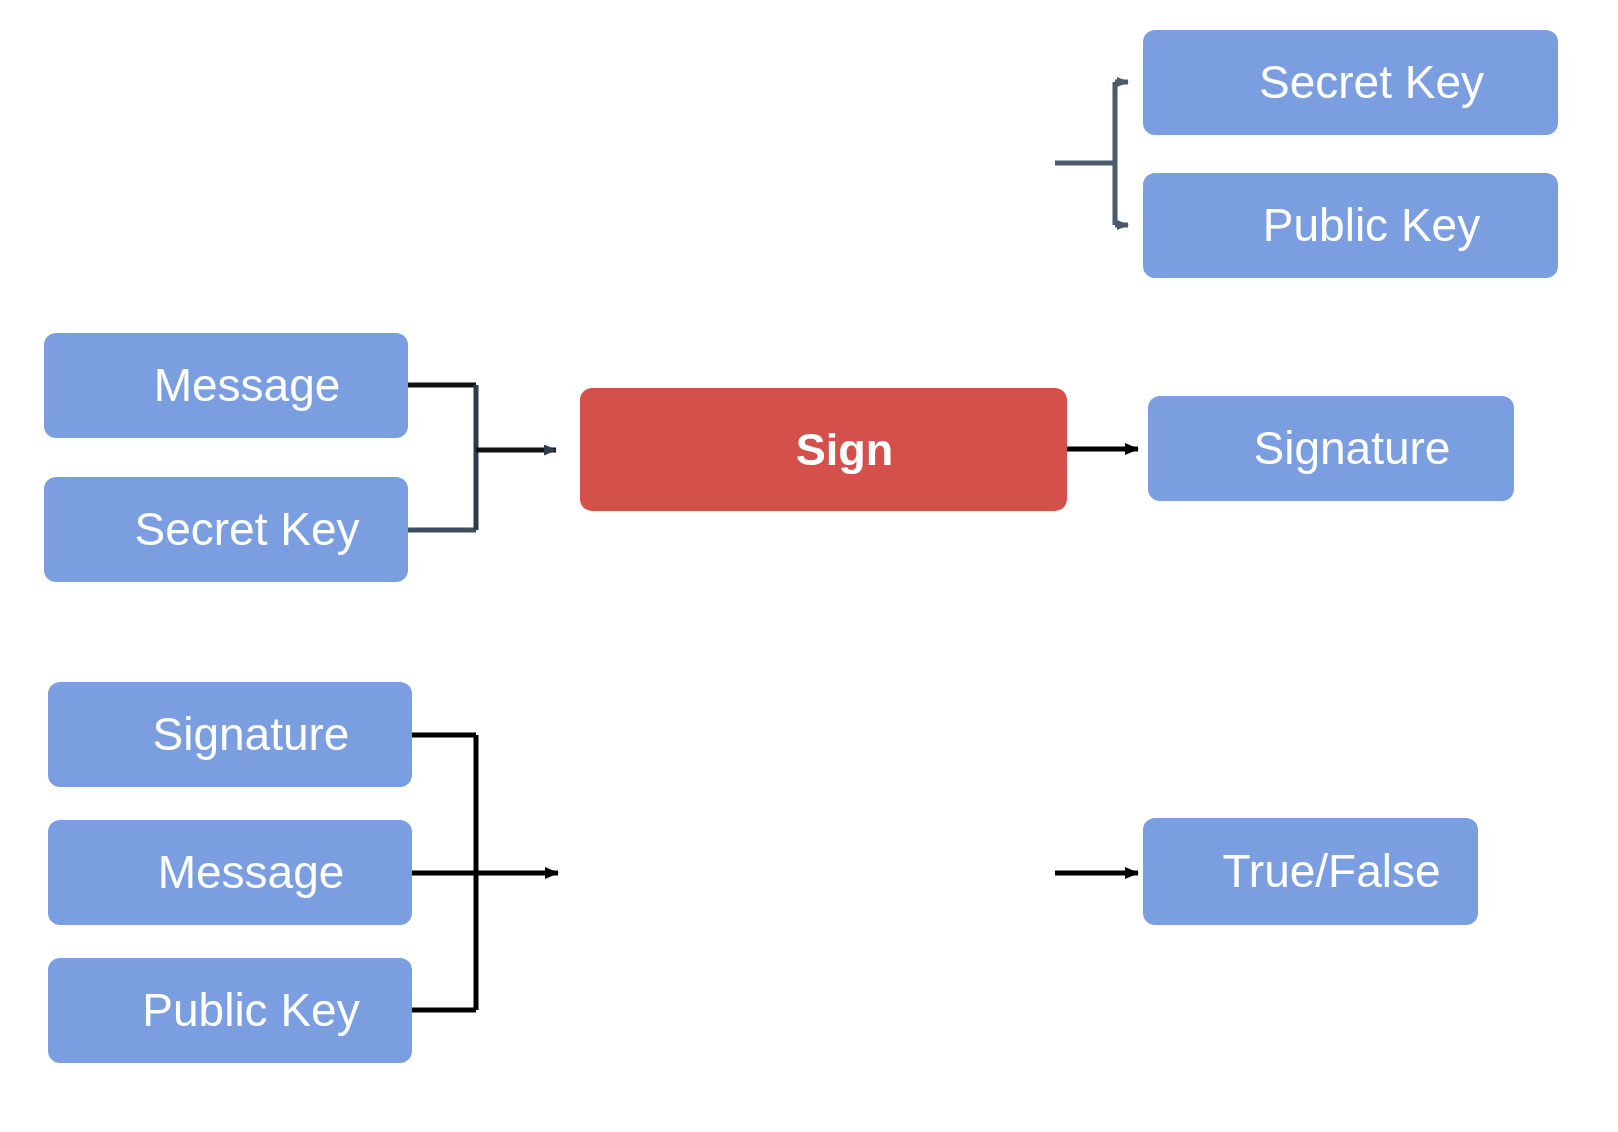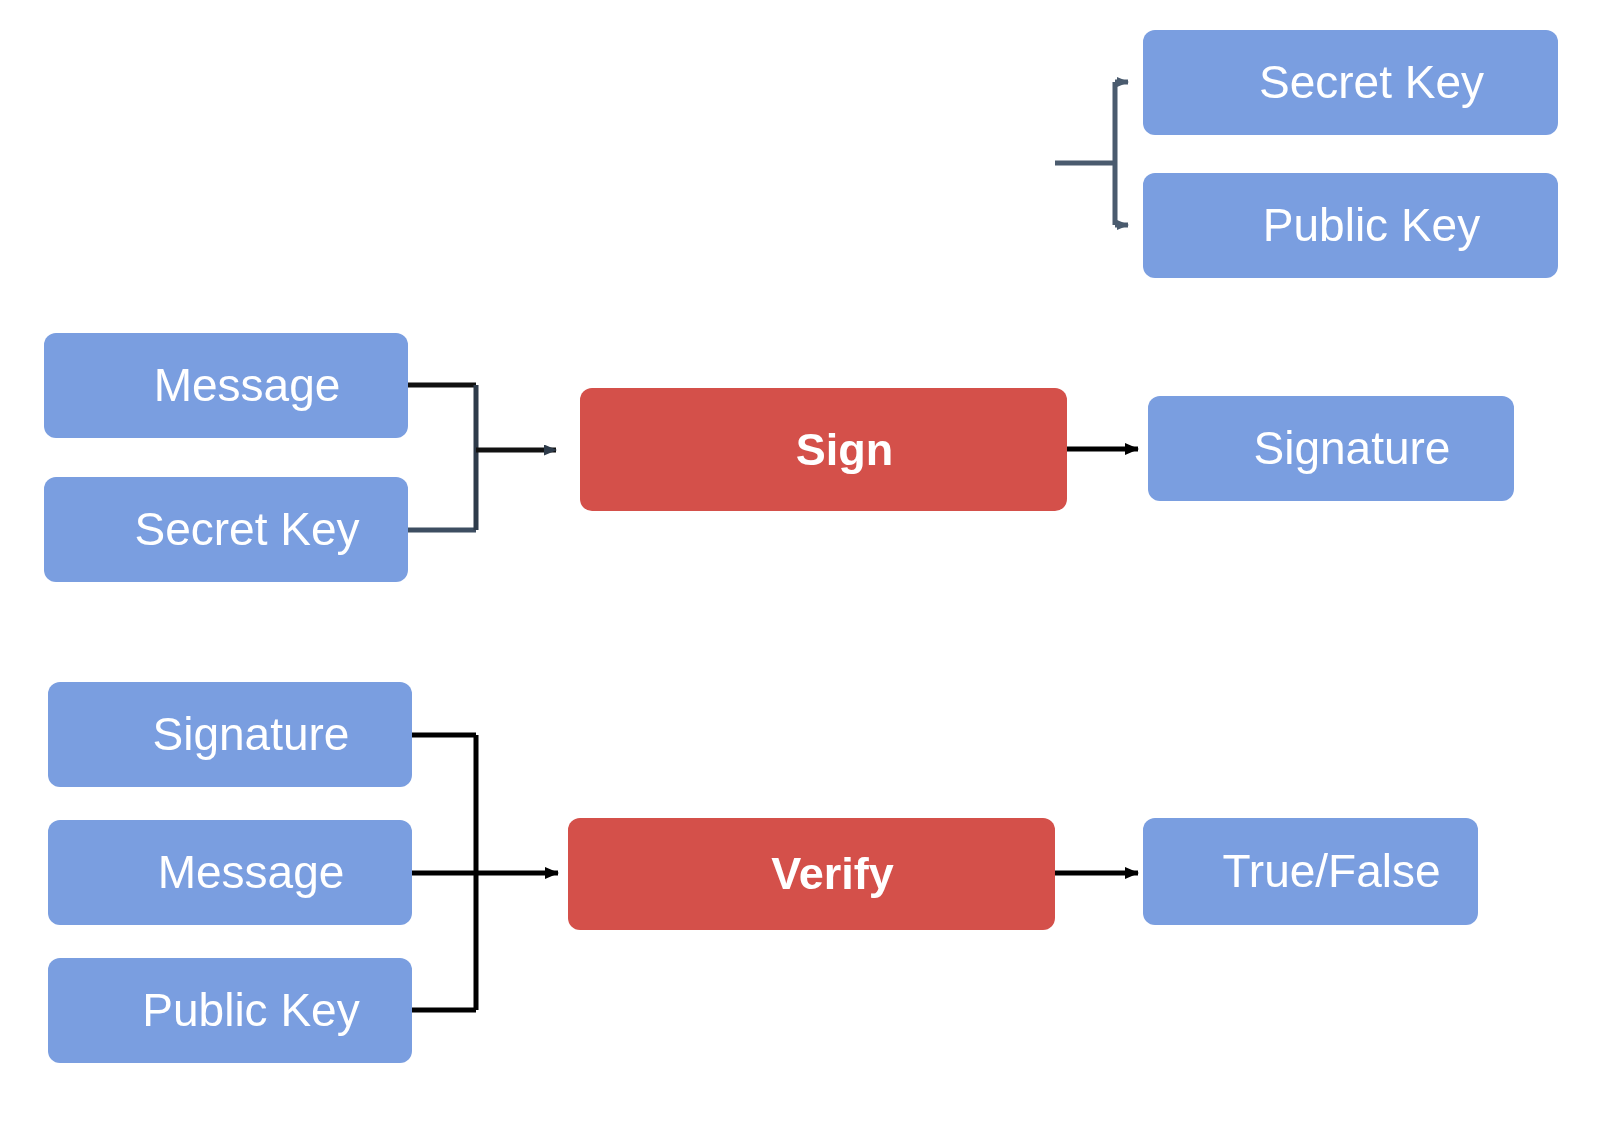--- a/index.html
+++ b/index.html
@@ -131,21 +131,18 @@
   </div>
 
   <div class="node blue" style="left:48px; top:820px; width:364px; height:105px;">
     <span class="label">Message</span>
   </div>
 
   <div class="node blue" style="left:48px; top:958px; width:364px; height:105px;">
     <span class="label">Public Key</span>
   </div>
 
-  <div class="node red" style="left:568px; top:818px; width:487px; height:112px;">
-    <span class="label">Verify</span>
-  </div>
 
   <div class="node blue" style="left:1143px; top:818px; width:335px; height:107px;">
     <span class="label">True/False</span>
   </div>
 
 </div>
 
 </body></html>

